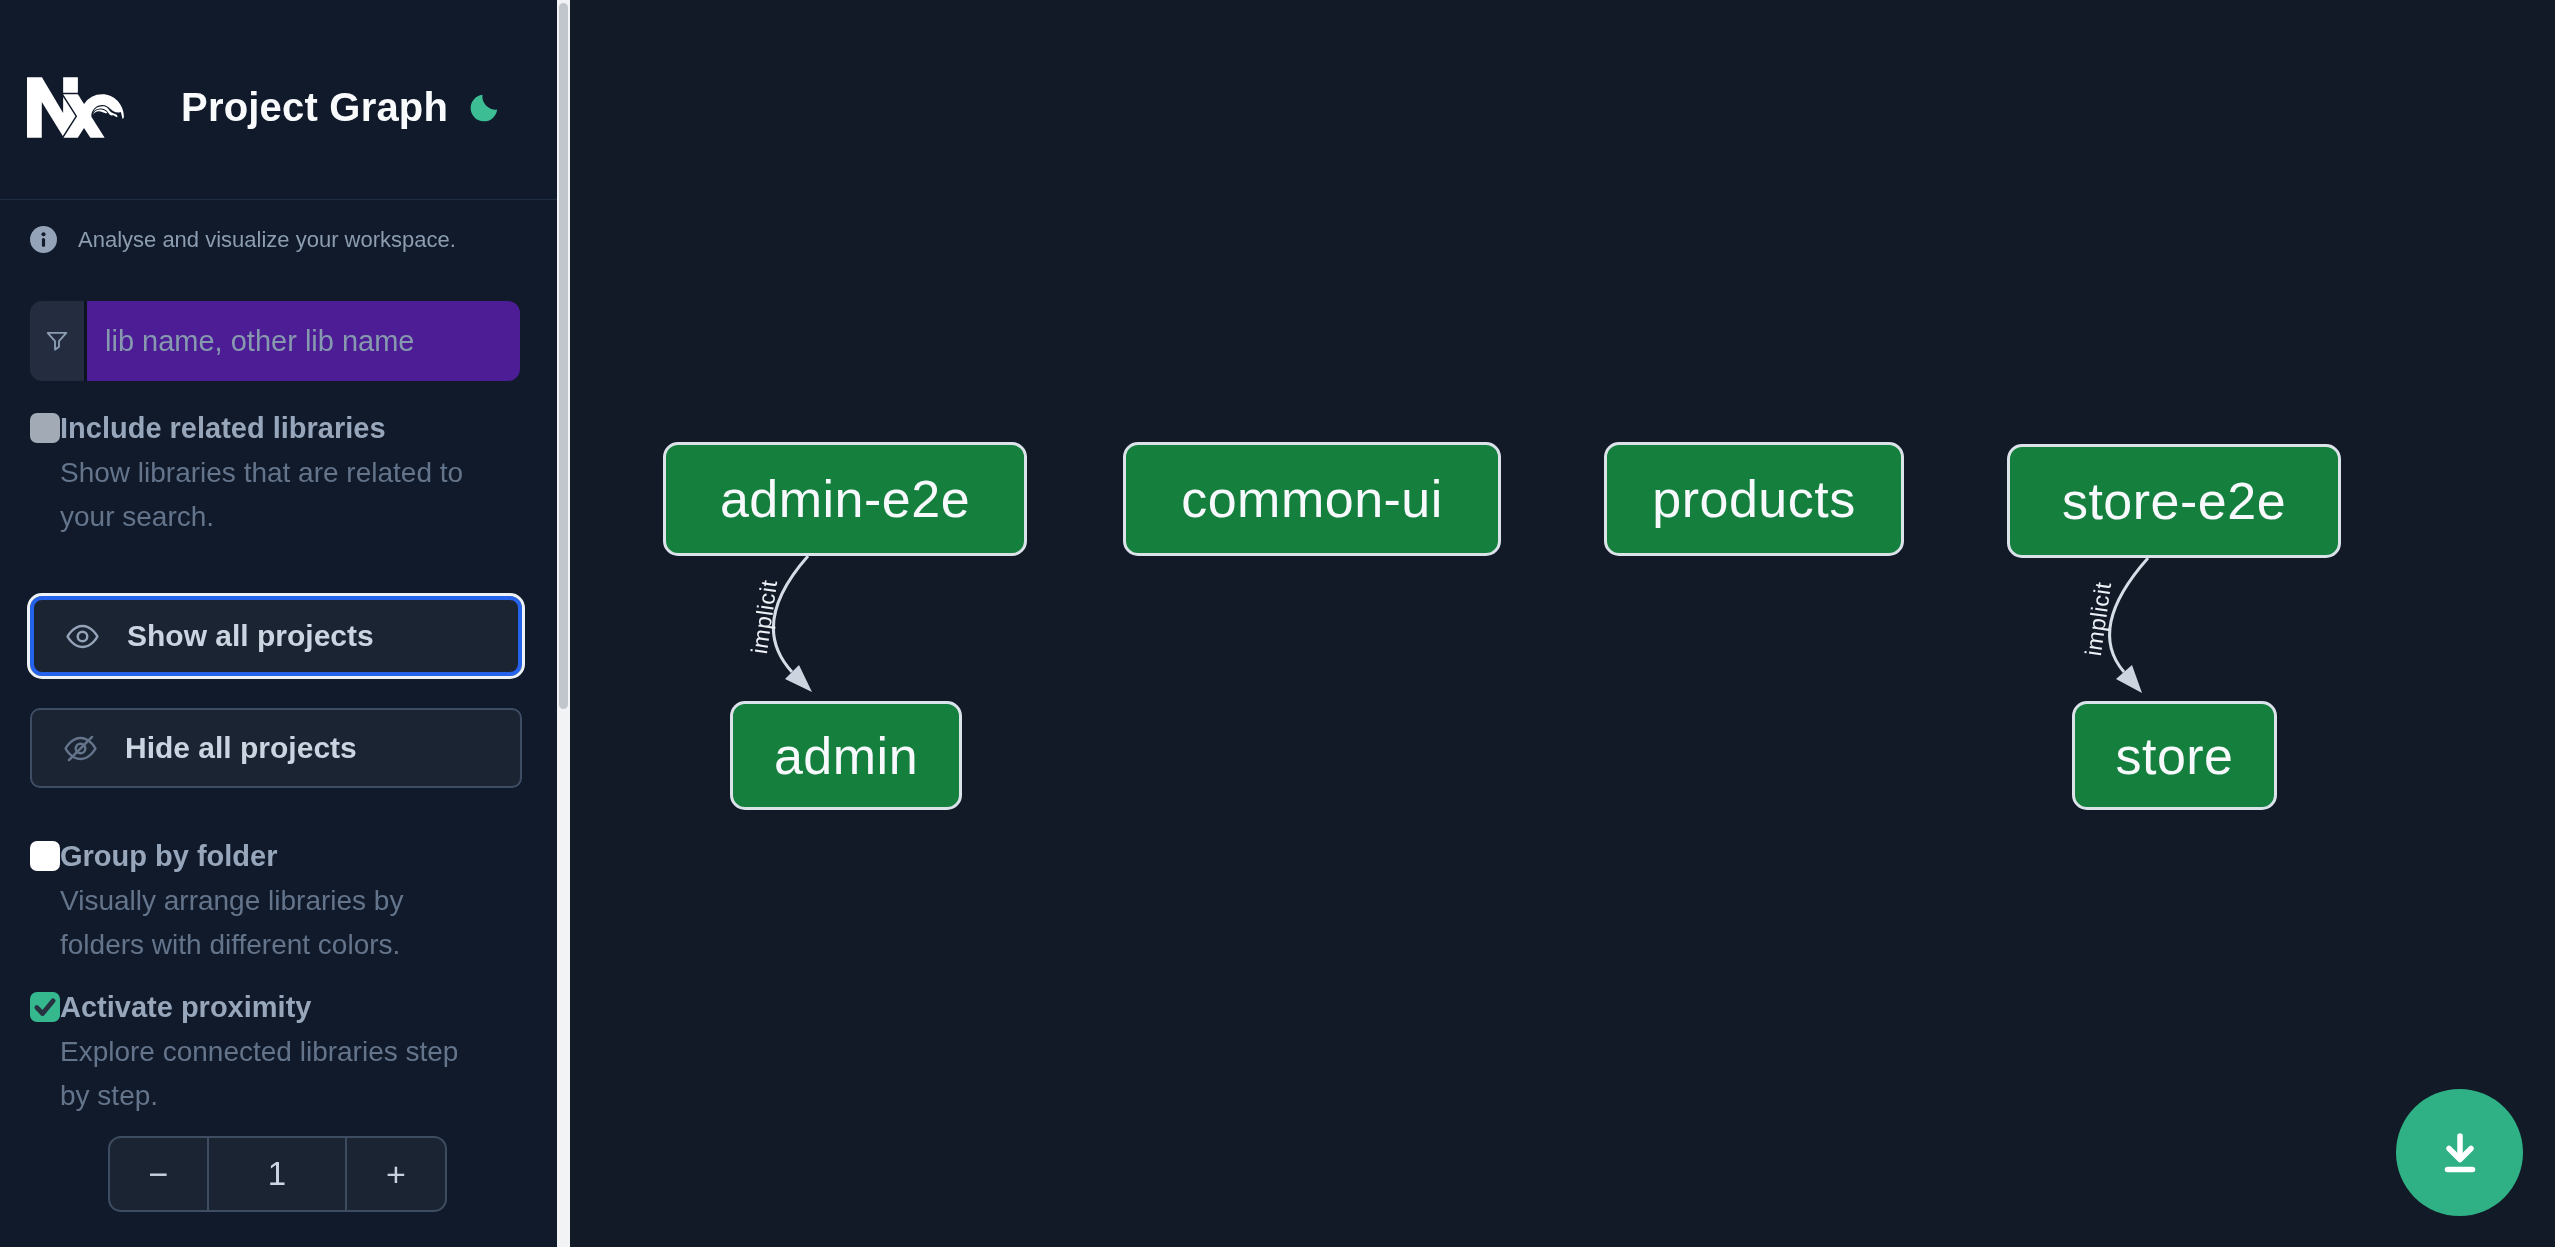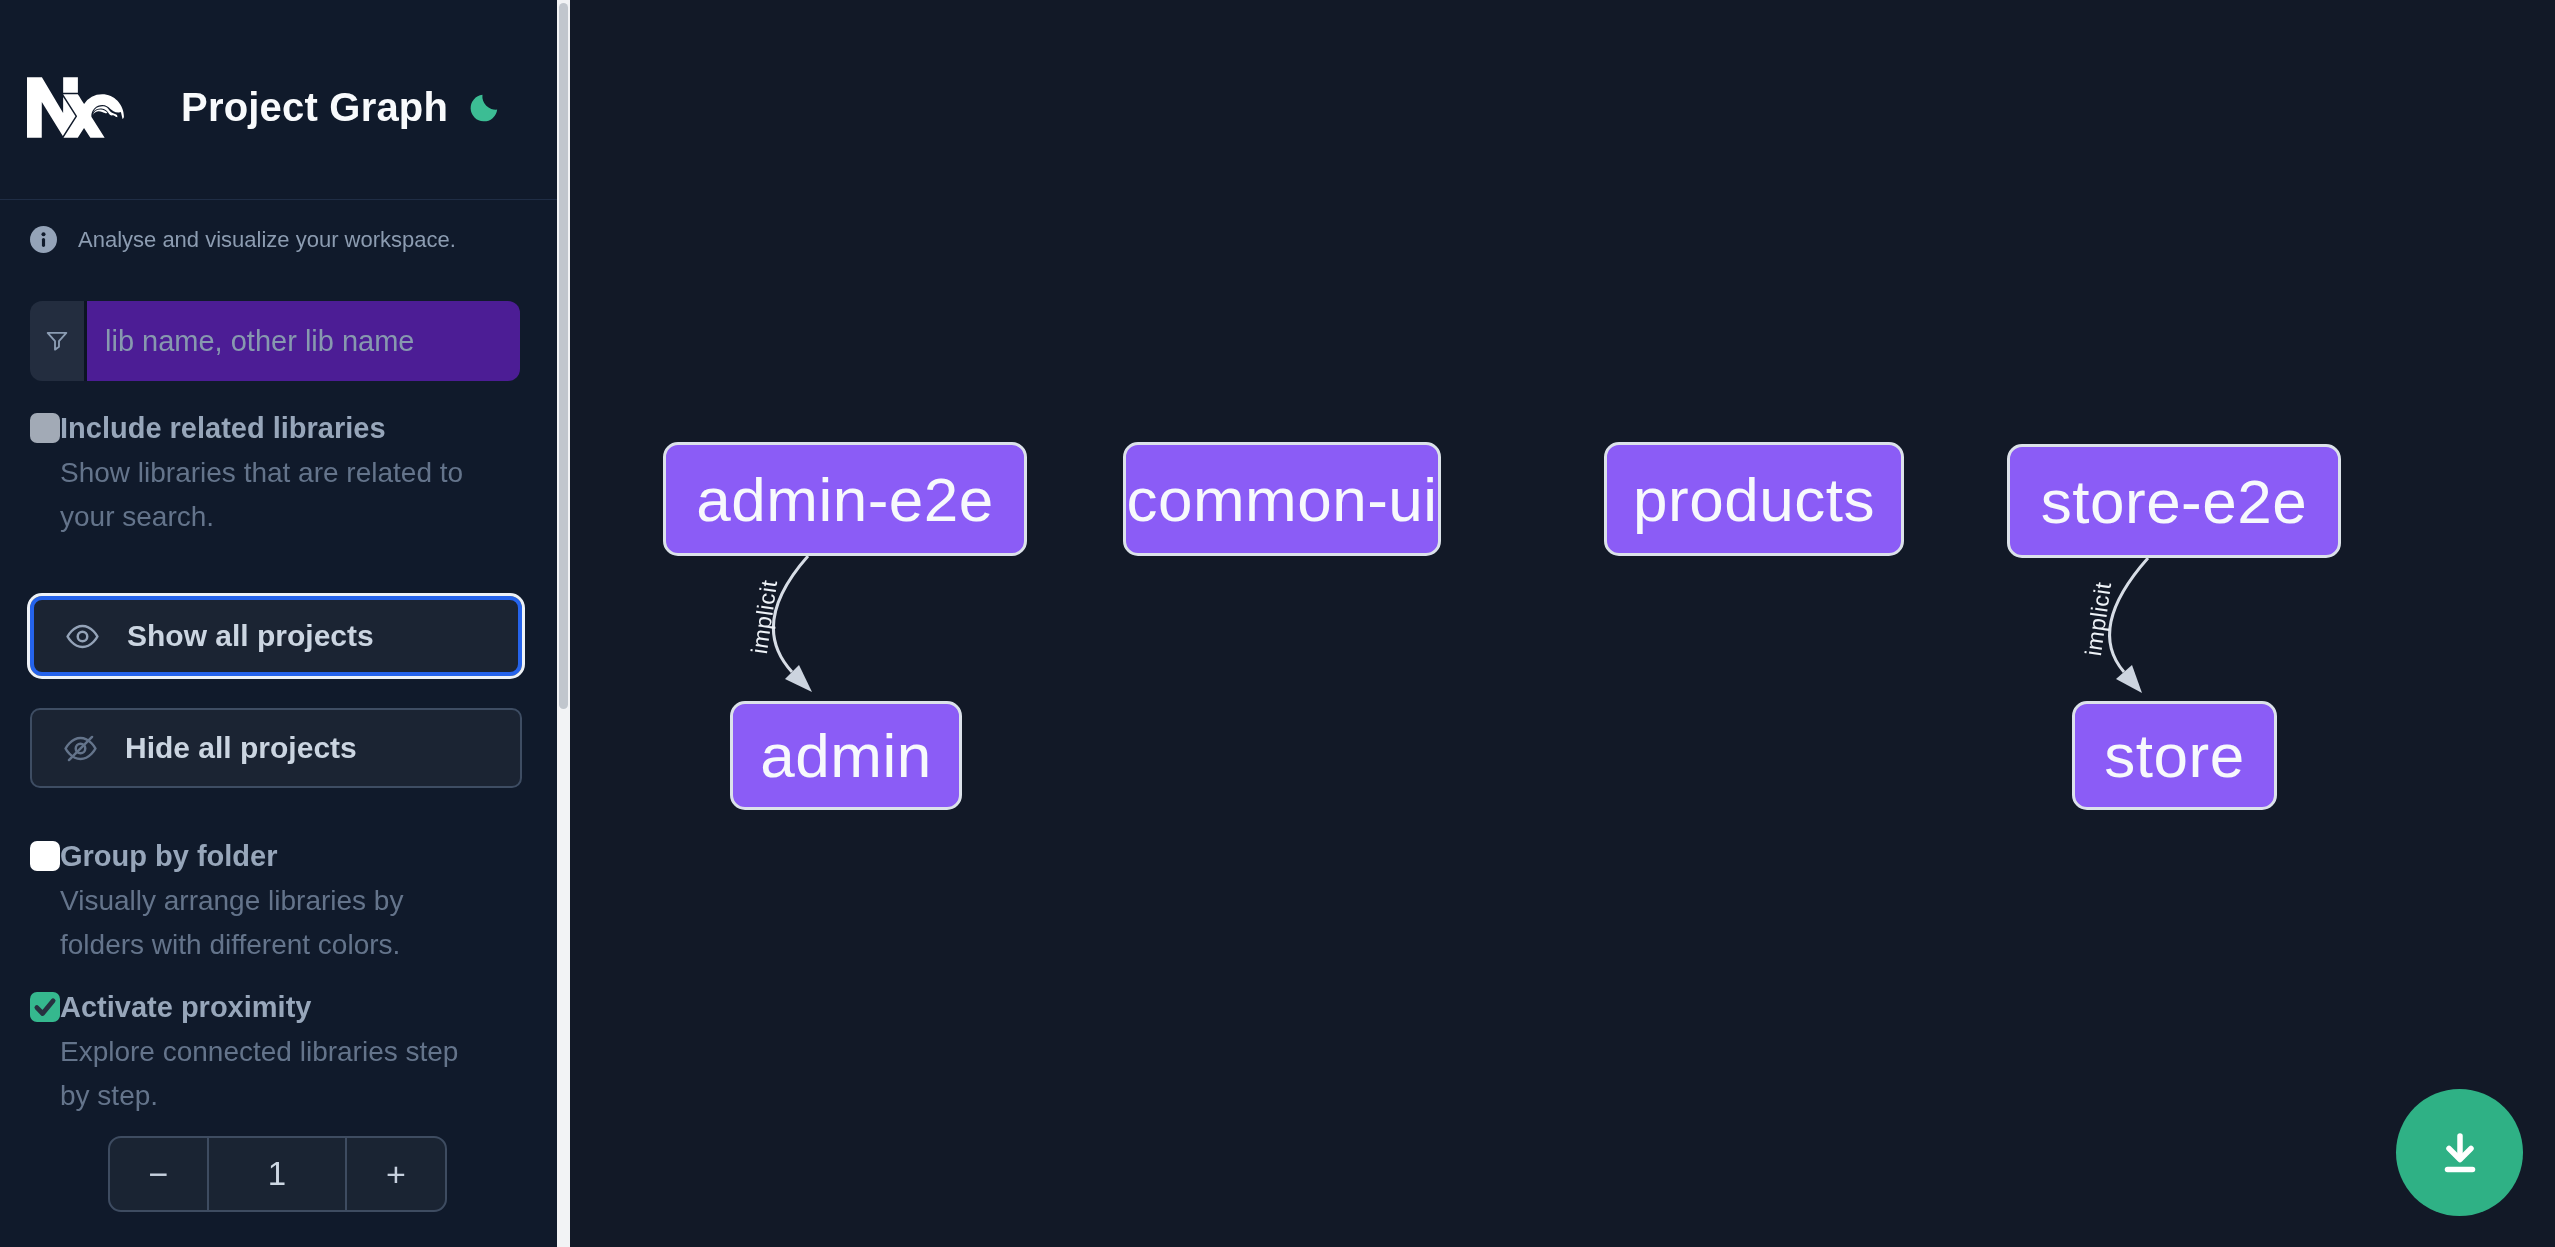--- a/index.html
+++ b/index.html
@@ -8,23 +8,23 @@
 
   #stage { position:relative; width:2555px; height:1247px; overflow:hidden; background:#121927; }
 
   
   .canvas { position:absolute; left:570px; top:0; right:0; bottom:0; background:#121927; }
   .edges-layer { position:absolute; left:0; top:0; width:2555px; height:1247px; }
   .edge-path { fill:none; stroke:#d7dde6; stroke-width:3; }
   .edge-arrow { fill:#ccd4df; }
   .edge-label { fill:#eef2f7; font-size:23px; letter-spacing:0.5px; font-family:"Liberation Sans",sans-serif; }
   .nodes-layer { position:absolute; left:0; top:0; width:2555px; height:1247px; pointer-events:none; }
-  .gnode { position:absolute; pointer-events:auto; background:#8b5cf6; border:3px solid #dce2ea;
+  .gnode { position:absolute; pointer-events:auto; background:#15803d; border:3px solid #dce2ea;
            border-radius:15px; display:flex; align-items:center; justify-content:center;
-           color:#f7f9fc; font-size:62px; letter-spacing:0.5px; cursor:pointer; }
+           color:#f7f9fc; font-size:52px; letter-spacing:0.5px; cursor:pointer; }
 
   .fab { position:absolute; left:2396px; top:1089px; width:127px; height:127px; border-radius:50%;
          background:#2fb185; border:none; display:flex; align-items:center; justify-content:center; cursor:pointer; }
 
   
   .sidebar { position:absolute; left:0; top:0; width:557px; height:1247px; background:#101a2b; overflow:hidden; }
   .sidebar-header { height:200px; display:flex; align-items:center; padding:16px 53px 0 27px;
                     border-bottom:1px solid #1f2d45; }
   .nx-logo { width:97px; height:97px; flex:0 0 auto; }
   .app-title { color:#f8fafc; font-size:40px; font-weight:600; margin-left:57px; letter-spacing:0.2px; }
@@ -87,21 +87,21 @@
       <path d="M 808 556 Q 748 624 792 672" class="edge-path"></path>
       <polygon points="812,692 785,679 799,665" class="edge-arrow"></polygon>
       <text class="edge-label" text-anchor="middle" transform="translate(772 618) rotate(-82)">implicit</text>
       <path d="M 2148 558 Q 2086 628 2124 672" class="edge-path"></path>
       <polygon points="2142,693 2116,679 2132,665" class="edge-arrow"></polygon>
       <text class="edge-label" text-anchor="middle" transform="translate(2106 620) rotate(-82)">implicit</text>
     </svg>
 
   <div class="nodes-layer">
       <div class="gnode" style="left: 663px; top: 442px; width: 364px; height: 114px;">admin-e2e</div>
-      <div class="gnode" style="left: 1123px; top: 442px; width: 318px; height: 114px;">common-ui</div>
+      <div class="gnode" style="left: 1123px; top: 442px; width: 378px; height: 114px;">common-ui</div>
       <div class="gnode" style="left: 1604px; top: 442px; width: 300px; height: 114px;">products</div>
       <div class="gnode" style="left: 2007px; top: 444px; width: 334px; height: 114px;">store-e2e</div>
       <div class="gnode" style="left: 730px; top: 701px; width: 232px; height: 109px;">admin</div>
       <div class="gnode" style="left: 2072px; top: 701px; width: 205px; height: 109px;">store</div>
     </div>
 
   <button class="fab">
     <span>
       <svg width="56" height="56" viewBox="0 0 56 56" fill="none" stroke="#ffffff" stroke-width="5.5" stroke-linecap="round" stroke-linejoin="round">
         <path d="M28 11v21"></path>

